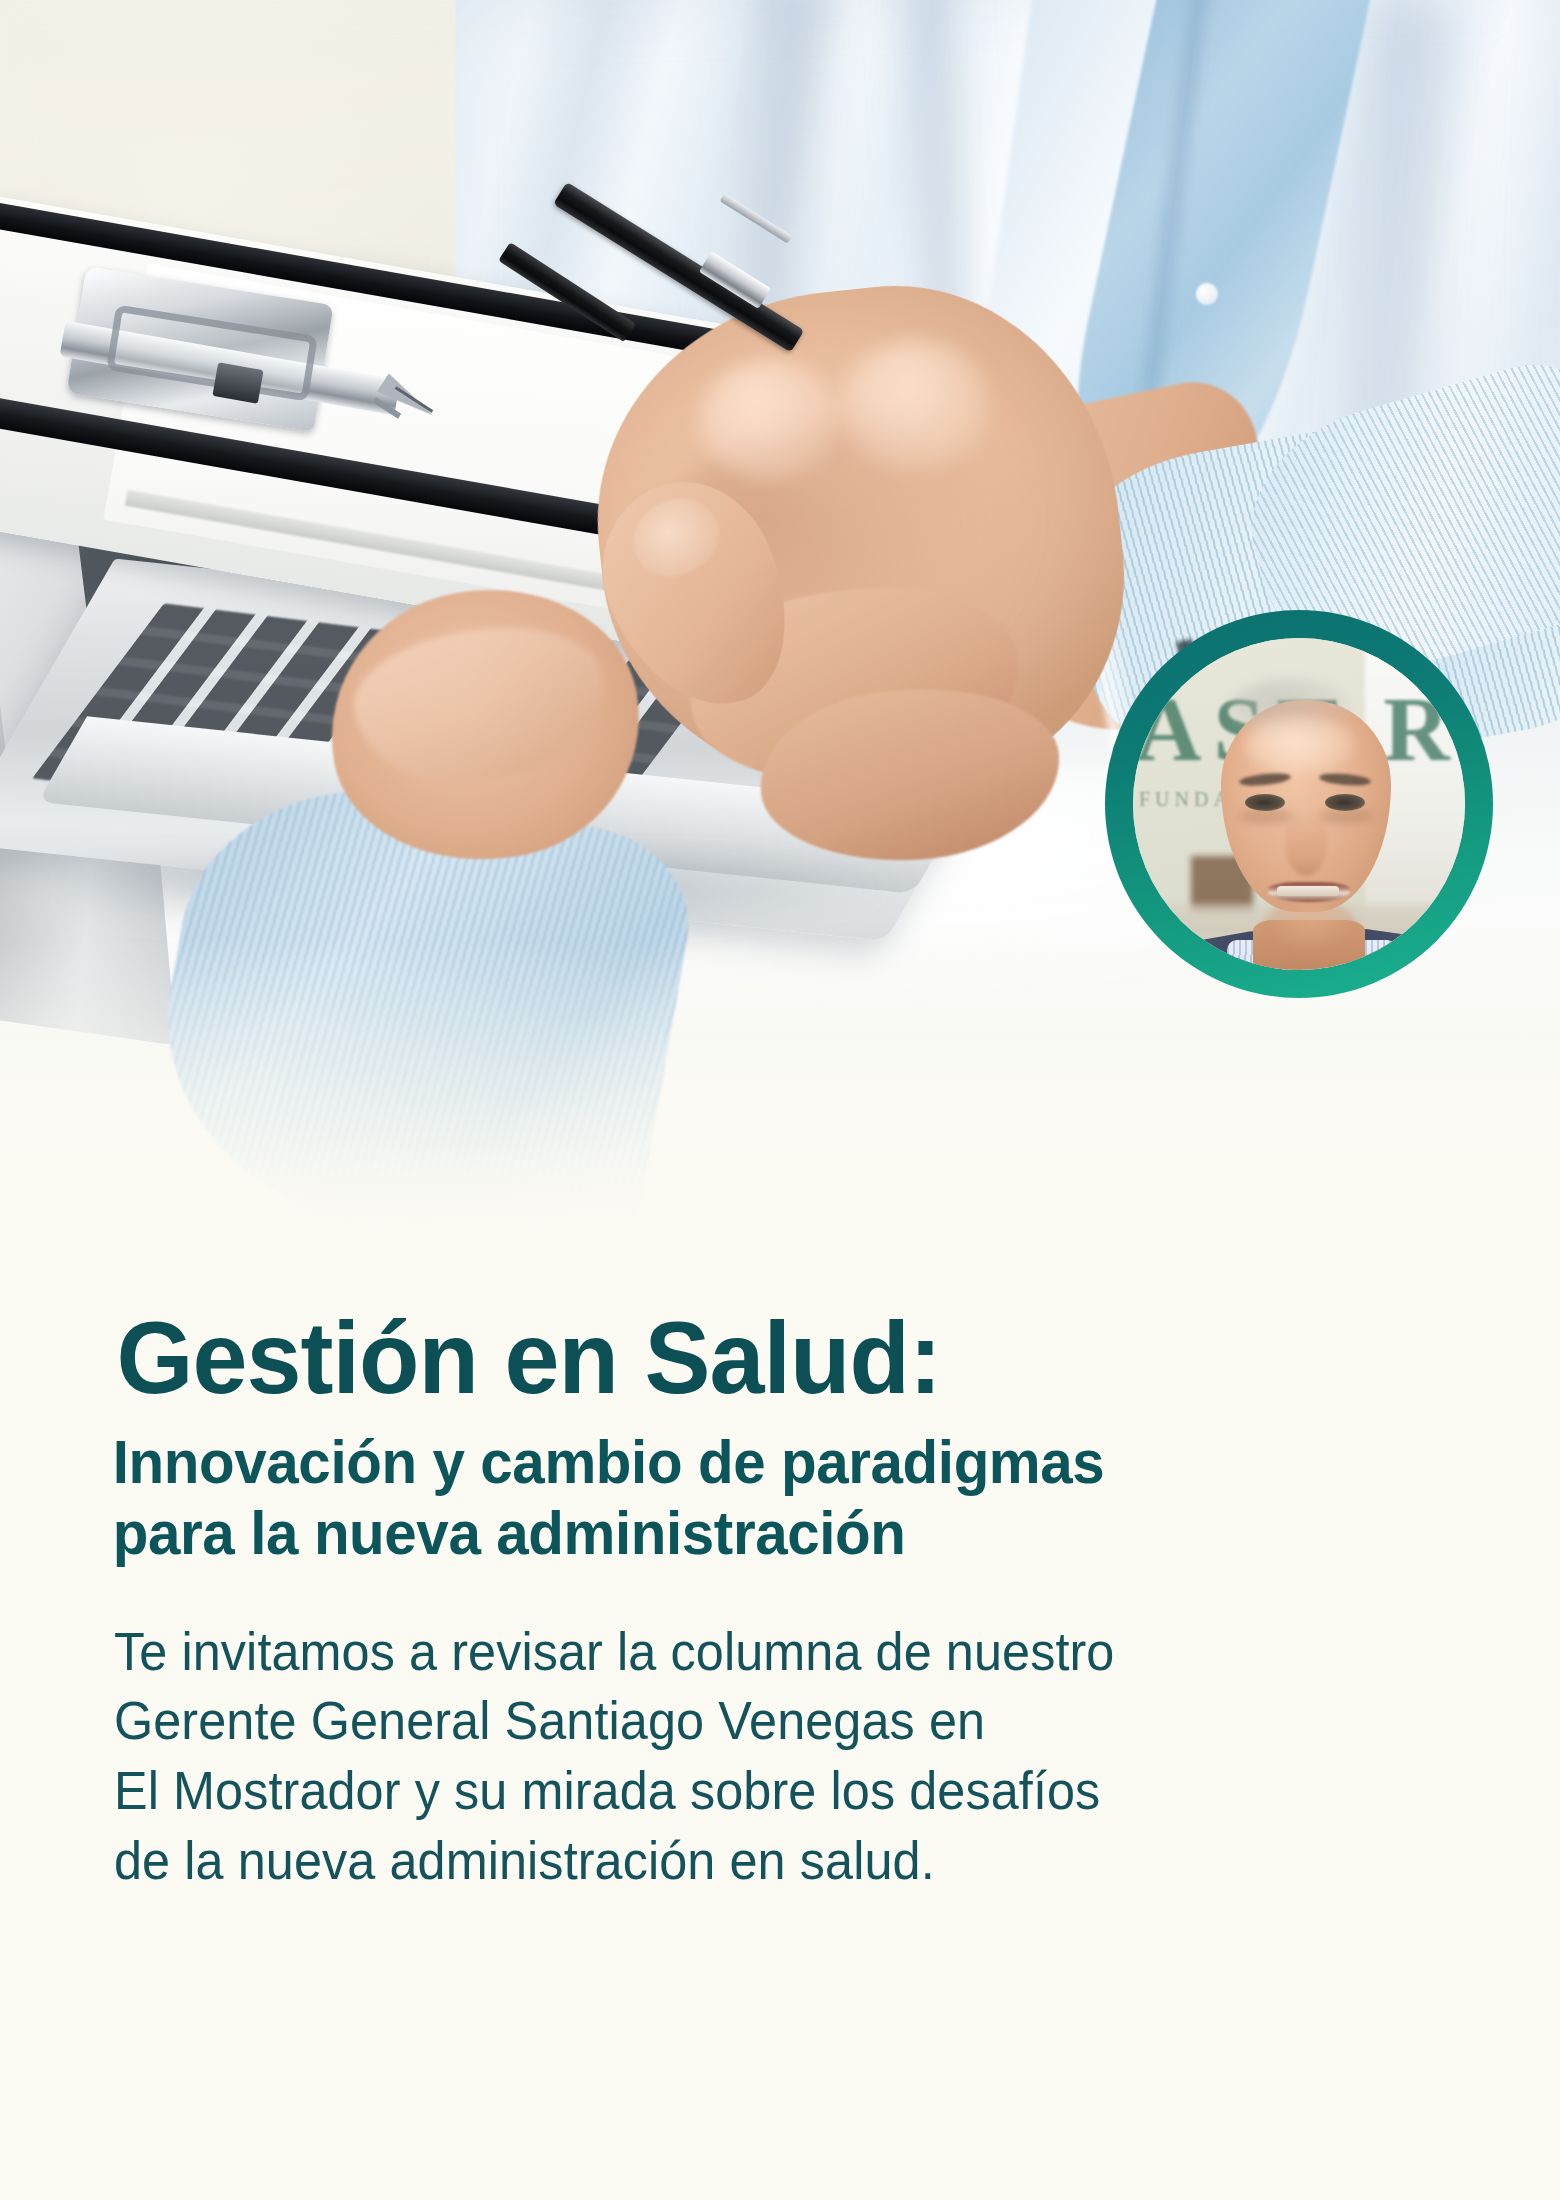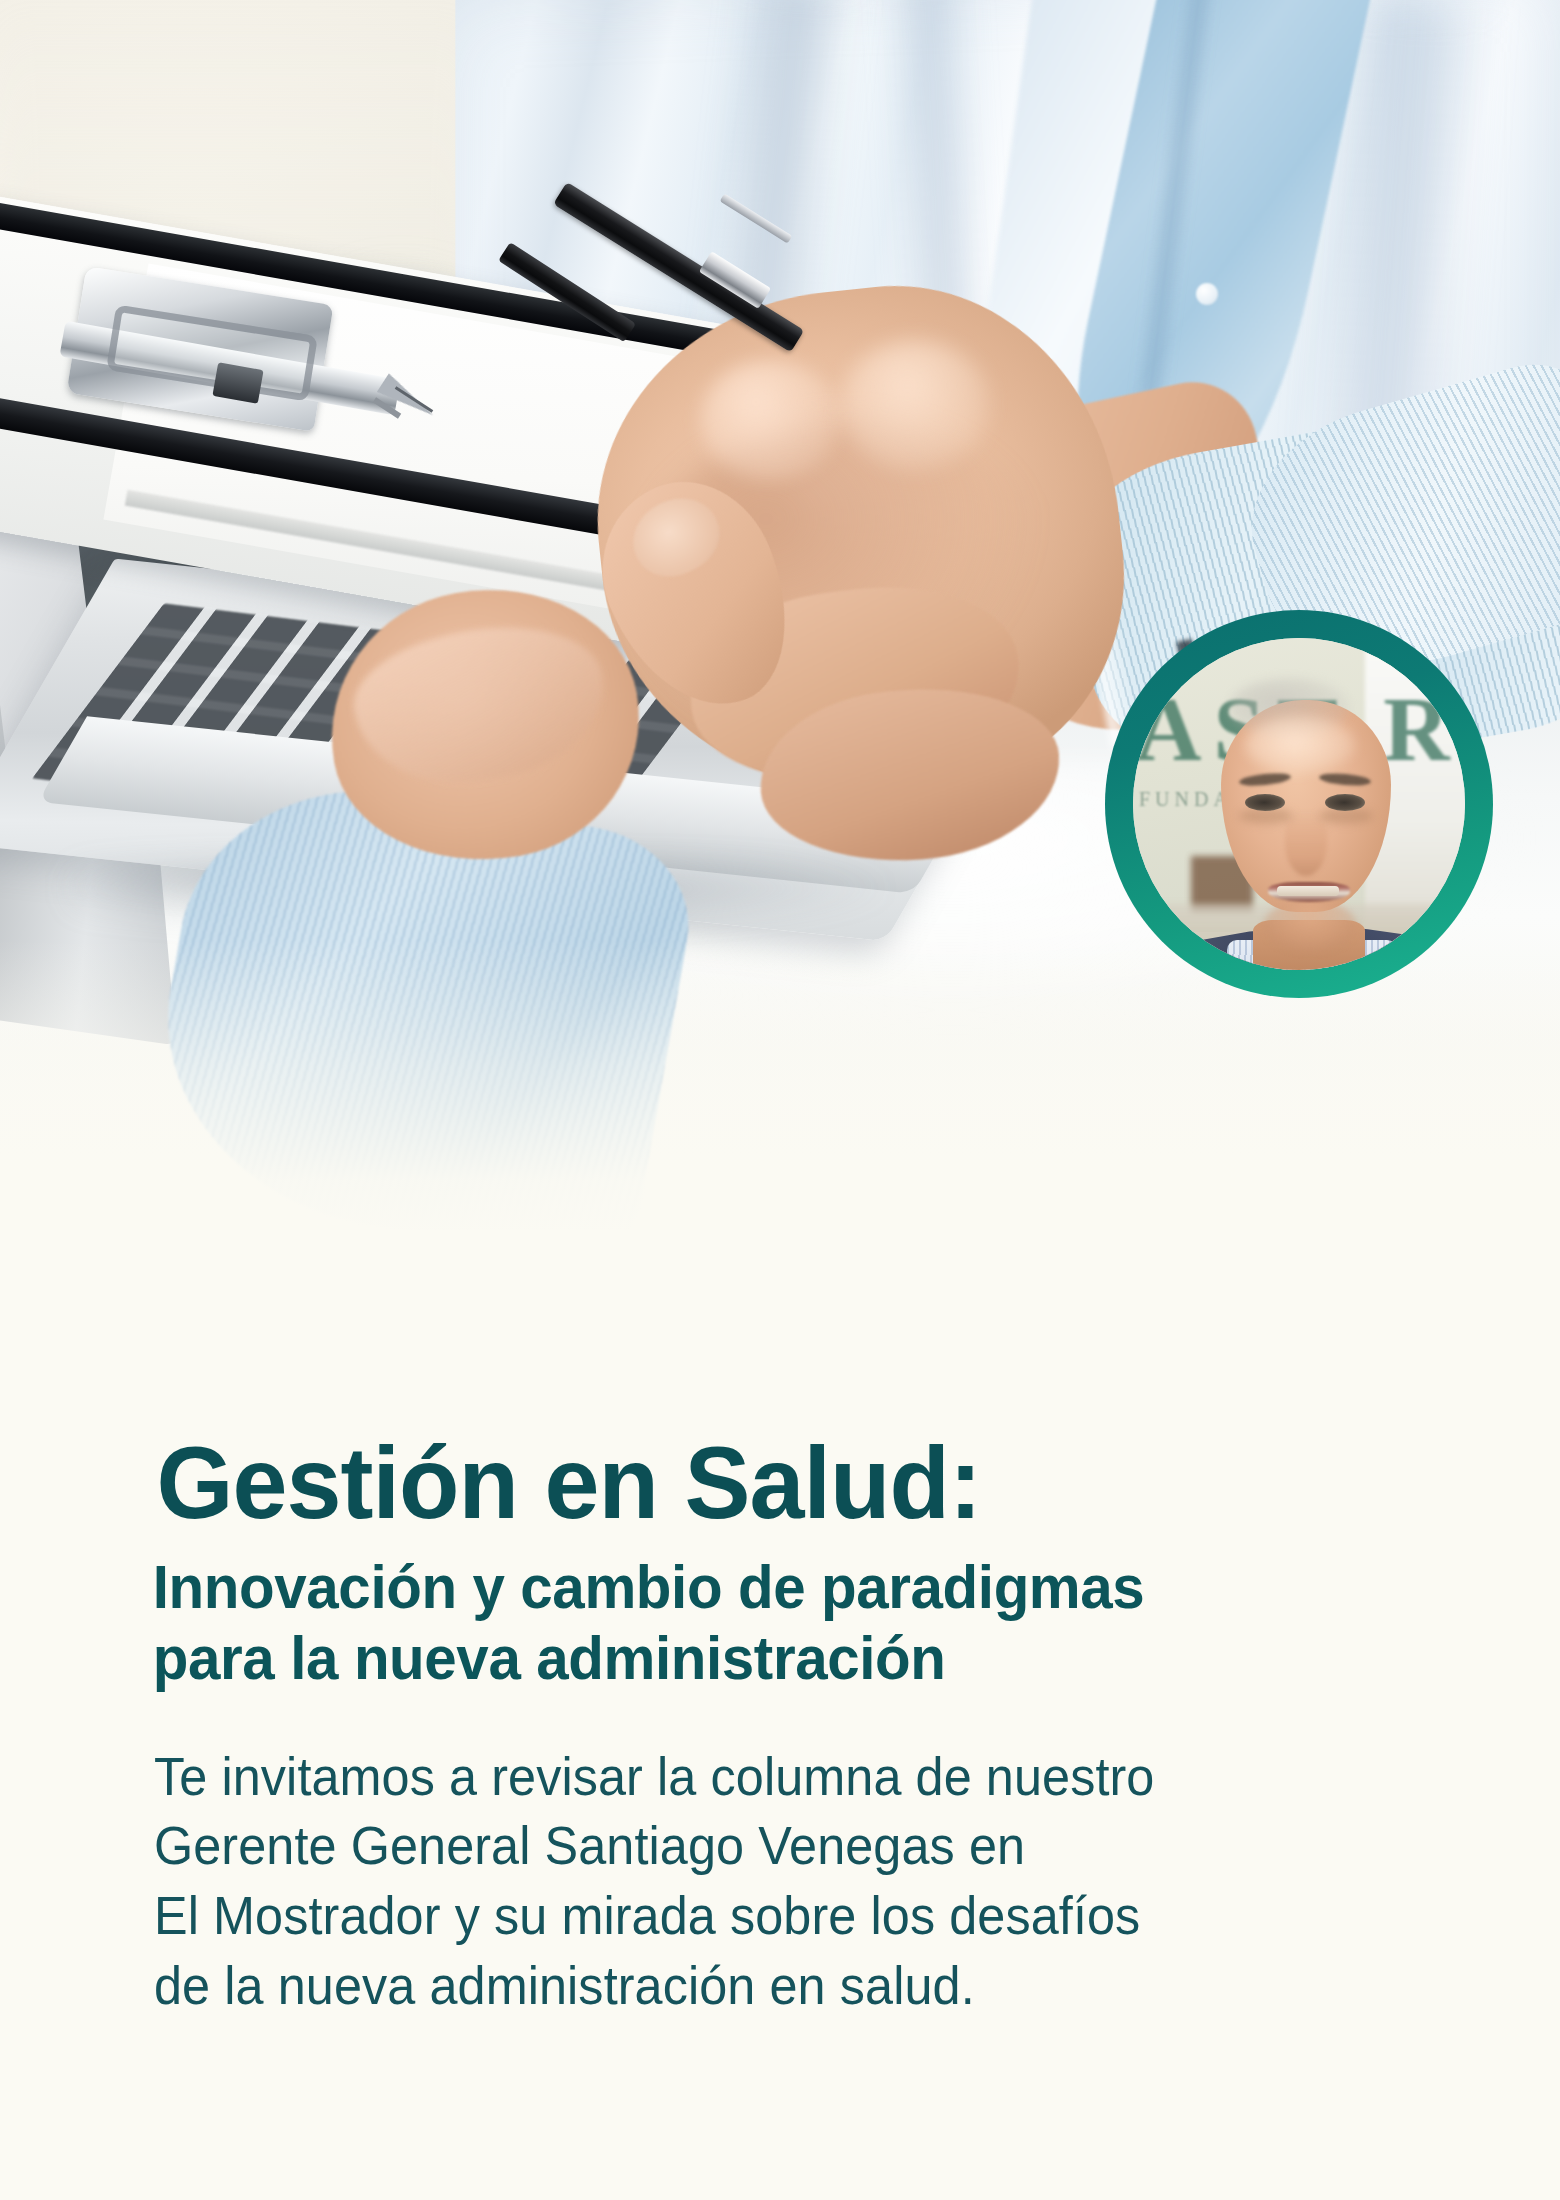--- a/index.html
+++ b/index.html
@@ -719,23 +719,22 @@
     width: 108px; height: 62px;
     background: linear-gradient(200deg,#4B5470 0%, #353D55 100%);
     transform: rotate(8deg);
     border-radius: 18px 8px 0 0;
   }
 
   
   .content {
     position: absolute;
     left: 0;
-    top: 1428px;
+    top: 1303px;
     width: 1400px;
-    padding-left: 40px;
   }
   .title {
     margin: 0;
     padding: 0 0 0 120px;
     color: #0C4F55;
     font-family: "Liberation Sans Narrow", "Liberation Sans", sans-serif;
     font-size: 102px;
     font-weight: 700;
     letter-spacing: -1px;
     line-height: 1.08;

